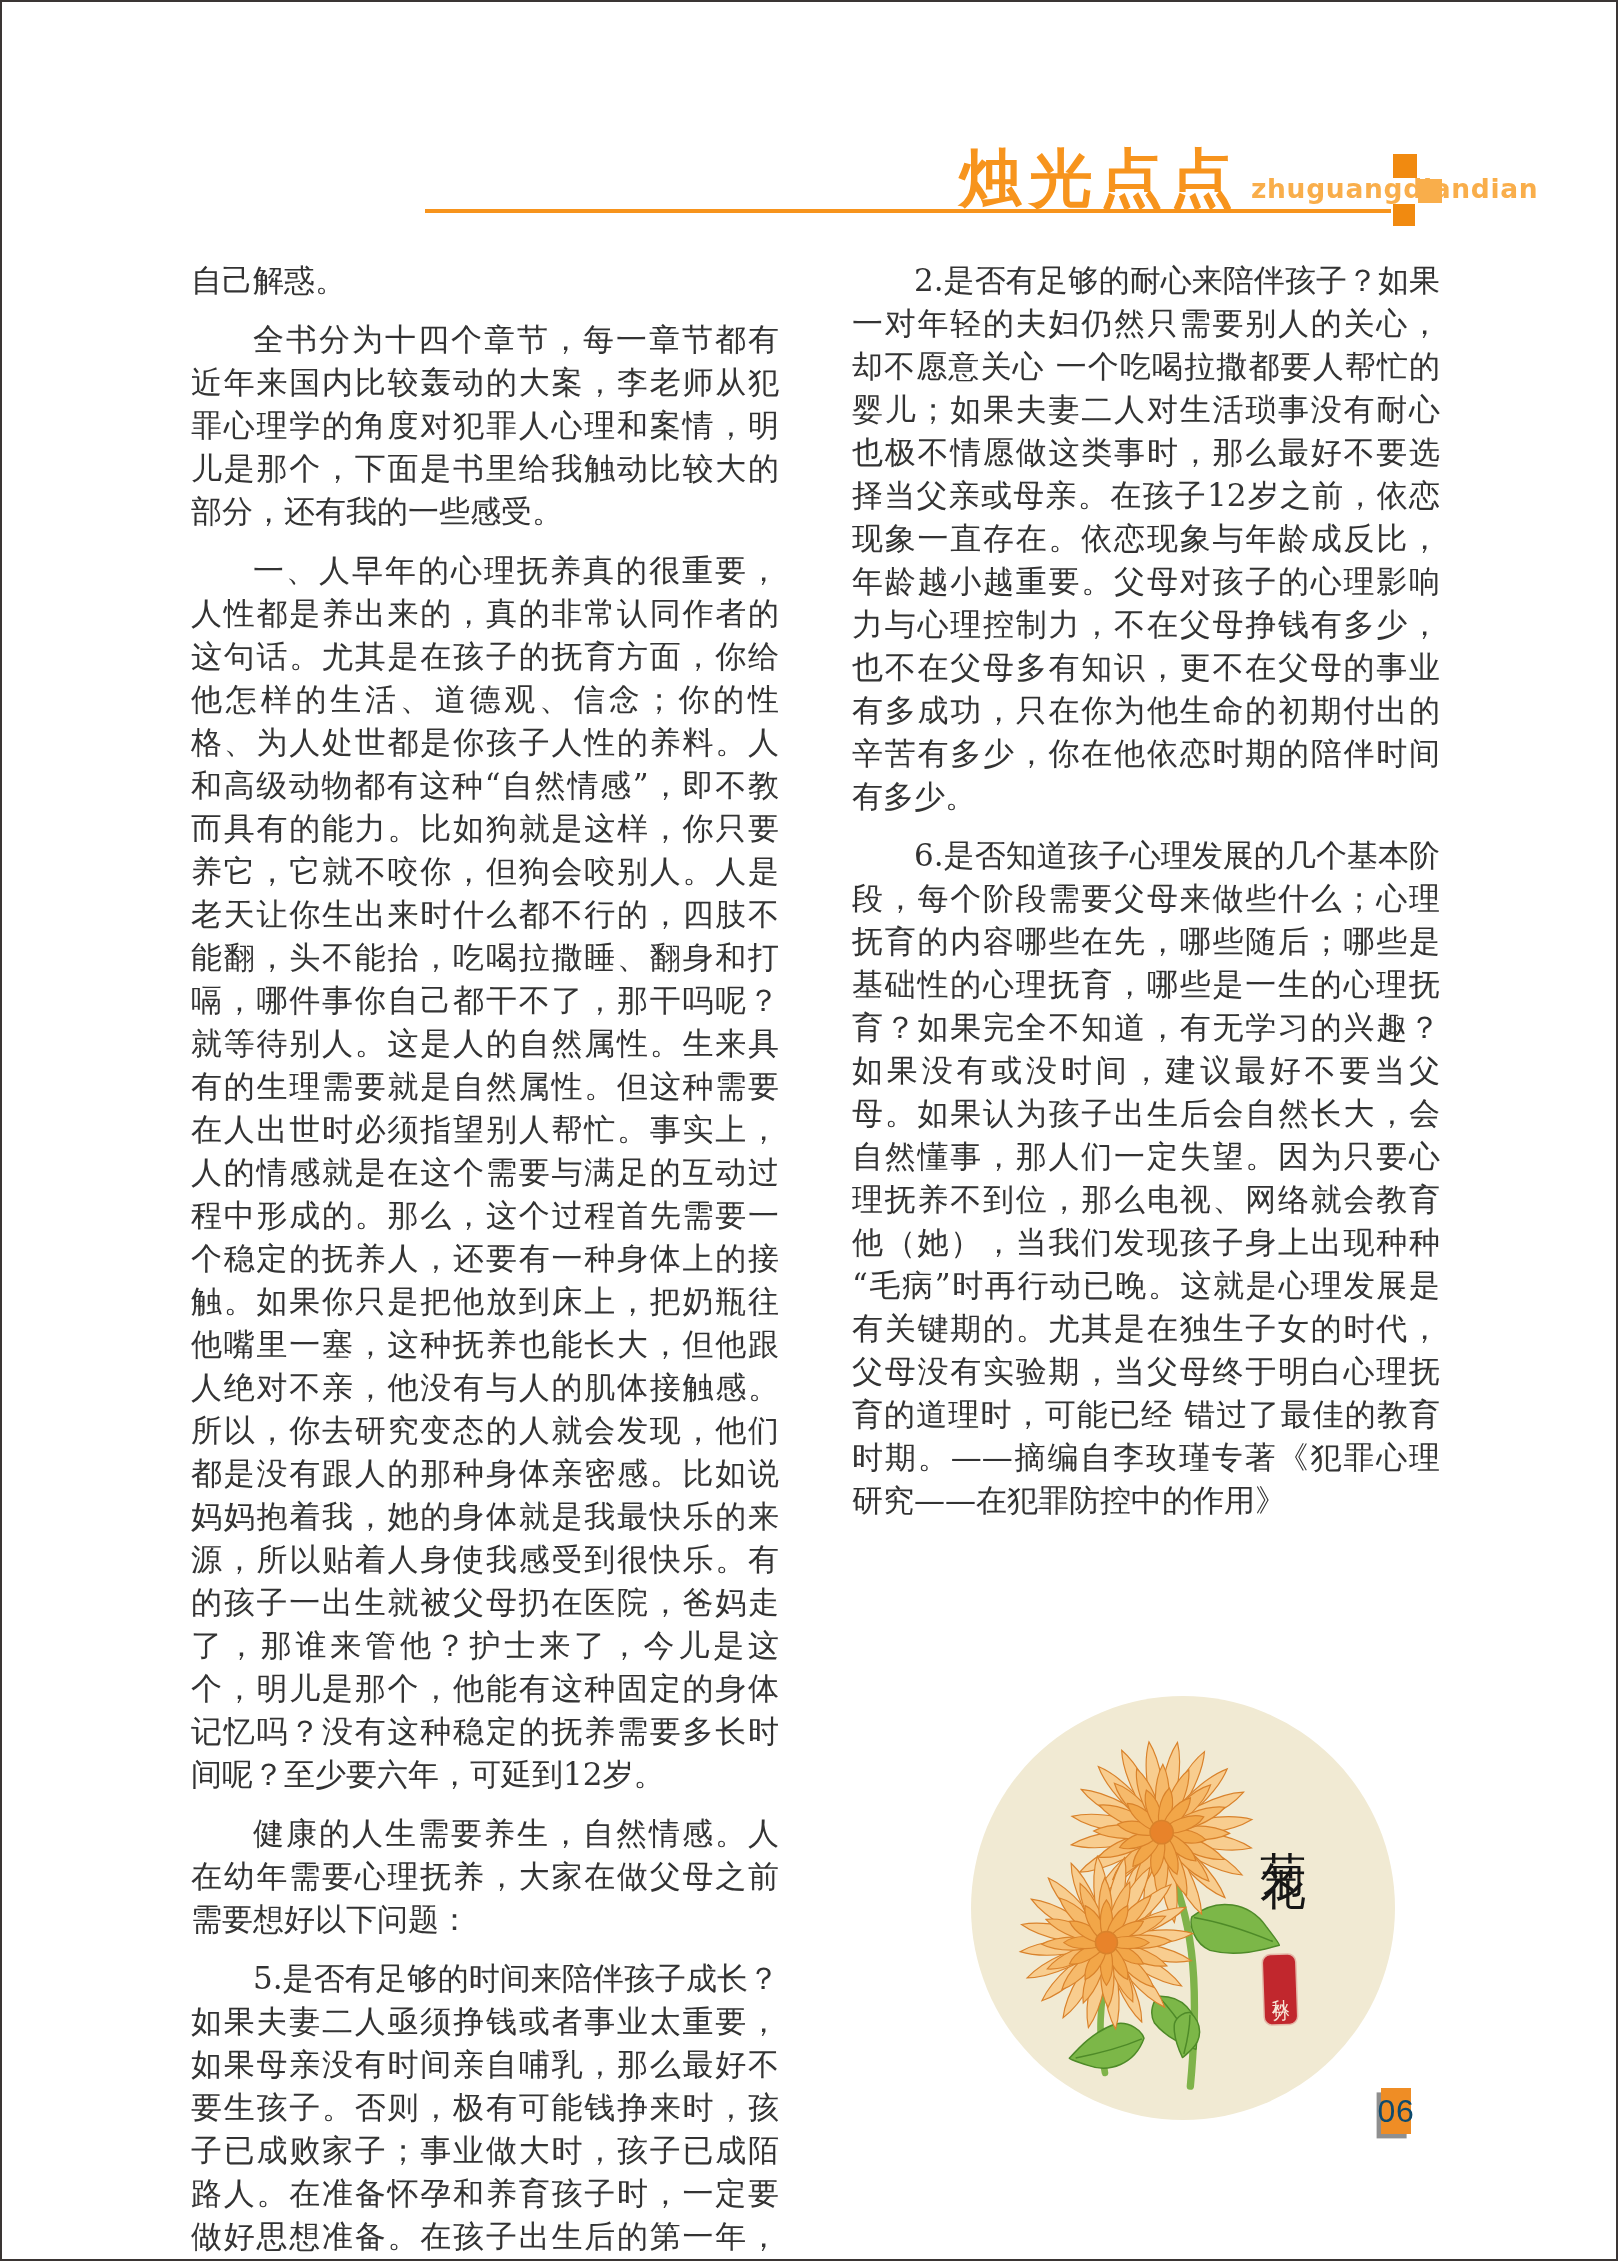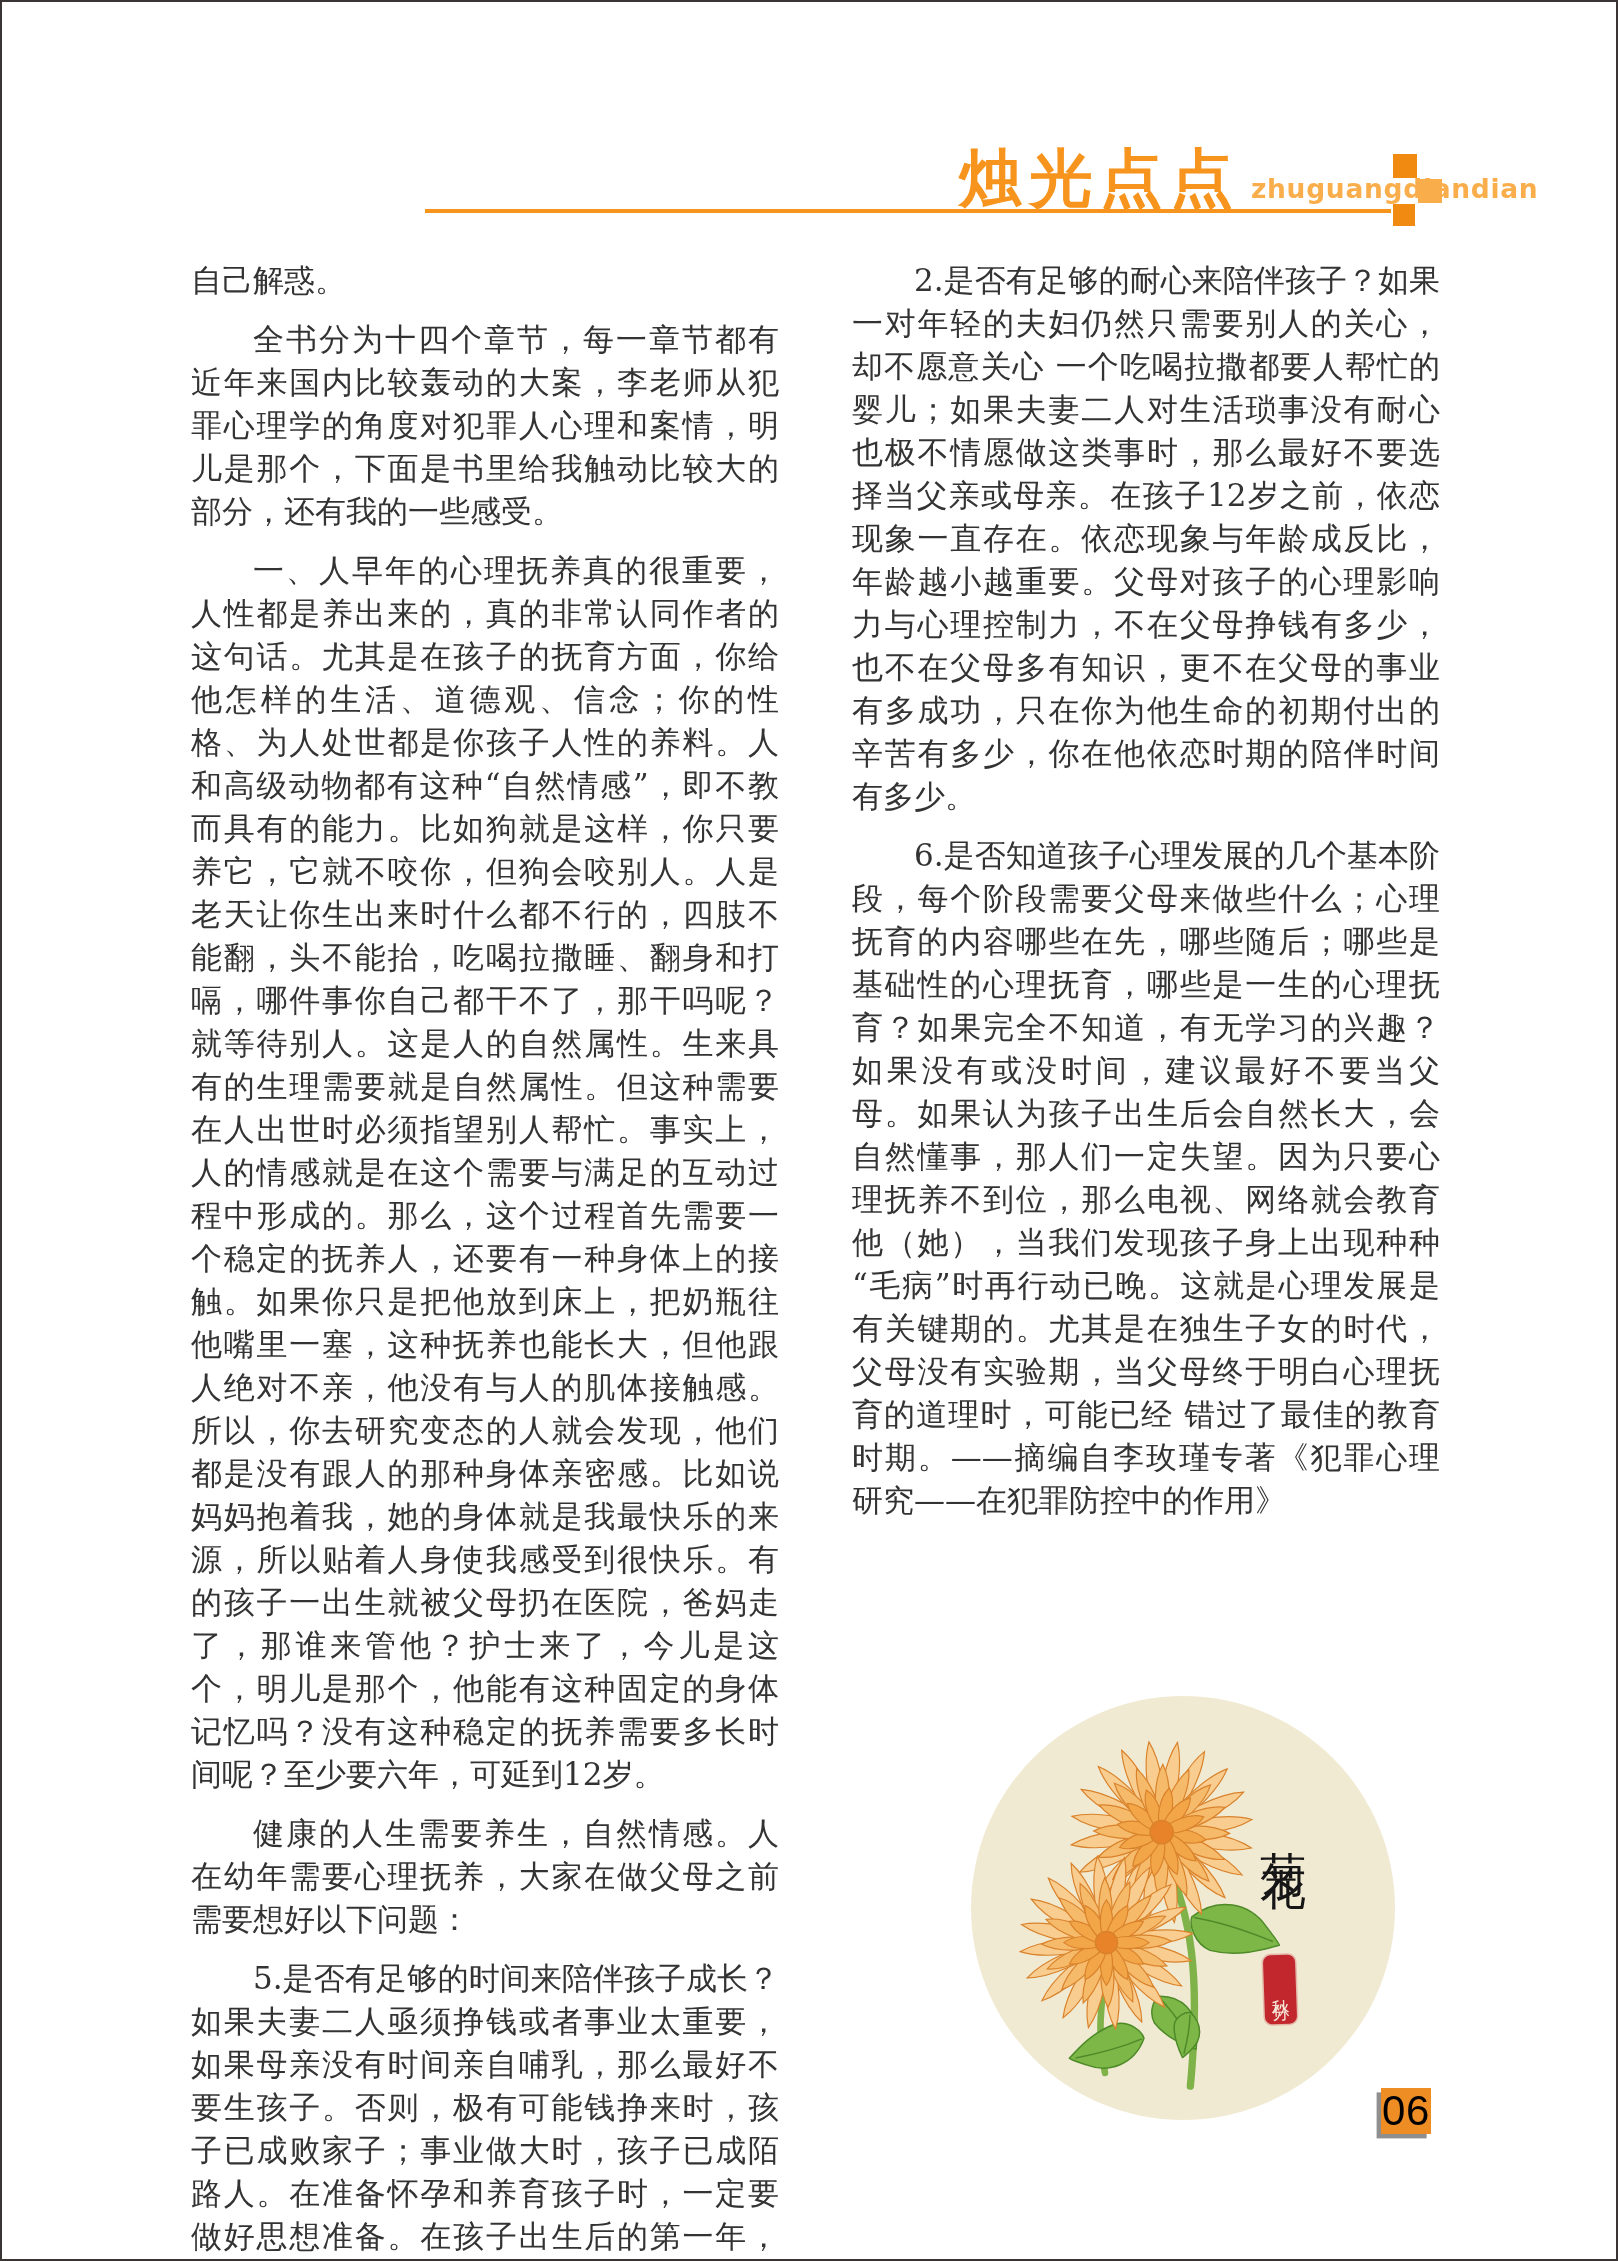--- a/index.html
+++ b/index.html
@@ -54,23 +54,23 @@
     position:absolute;left:293px;top:259px;width:32px;height:69px;background:var(--seal-red);
     border-radius:7.4px;transform:rotate(-2deg);display:flex;align-items:center;justify-content:center;
     box-shadow:0 0 0 1.5px rgba(193,39,45,.25);
   }
   .seal span{
     writing-mode:vertical-rl;color:#F7E8DA;font-size:17.7px;letter-spacing:4.4px;
     font-family:"DejaVu Serif","Liberation Serif",serif;
   }
   
   .page-num{
-    position:absolute;left:1379px;top:2086px;width:50px;height:46px;background:var(--page-num-bg);
+    position:absolute;left:1379px;top:2086px;width:30px;height:46px;background:var(--page-num-bg);
     box-shadow:-4.4px 4.4px 0 var(--num-shadow);
-    color:#000000;font-family:"Liberation Sans","DejaVu Sans",sans-serif;font-size:42px;
+    color:#0c4a6e;font-family:"Liberation Sans","DejaVu Sans",sans-serif;font-size:32px;
     display:flex;align-items:center;justify-content:center;letter-spacing:0.7px;
   }
 </style>
 </head>
 <body>
 
 <div class="page">
 
   <div>
     <div class="head-rule"></div>

